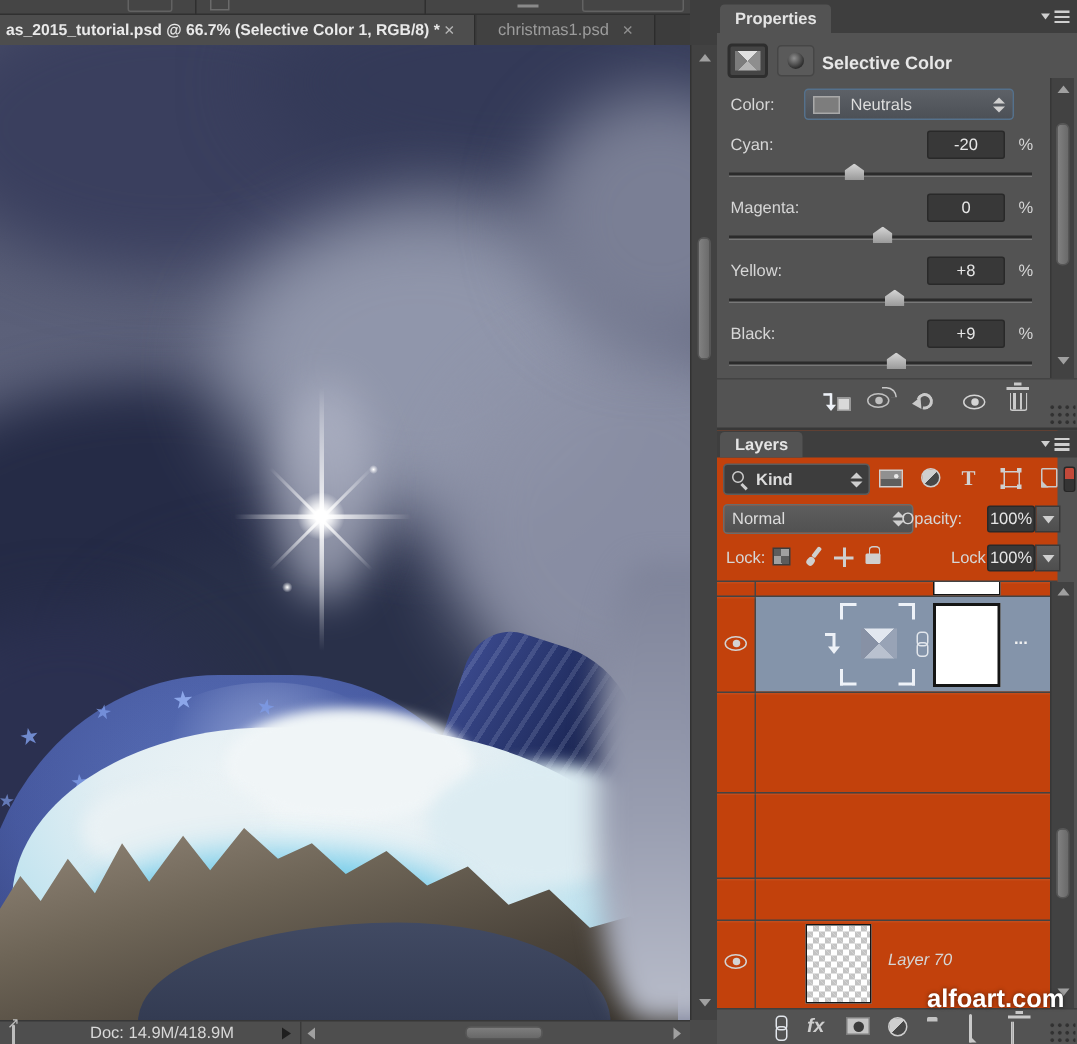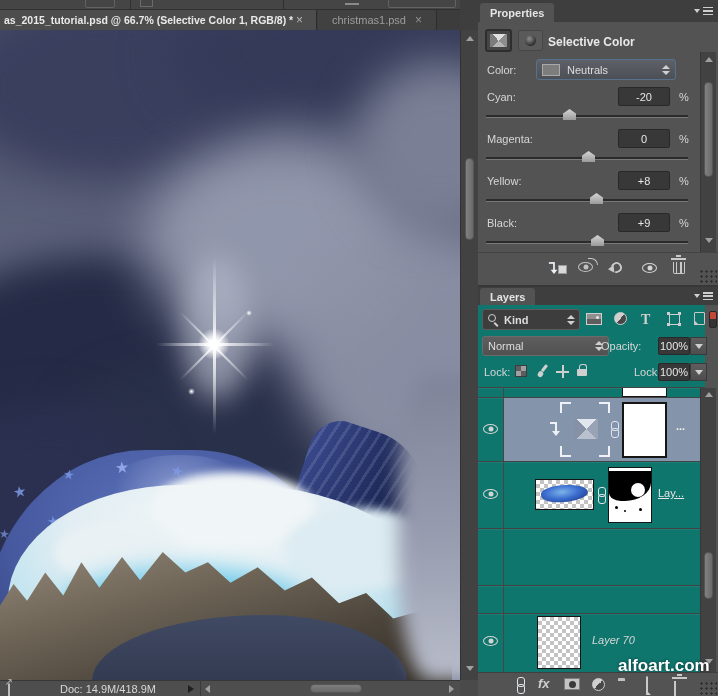--- a/index.html
+++ b/index.html
@@ -310,21 +310,21 @@
           </div>
         <div class="abs" style="left:195px;top:9px;">
             <span class="trash" style="display:block;"></span>
           </div>
         <div class="grip" style="right:1px;bottom:2px;"></div>
       </div>
     </div>
 
     <div class="abs" style="left:0;top:285px;width:240px;height:2px;background:#383838;"></div>
 
-    <div class="abs" style="left:0;top:287px;width:227px;height:409px;background:#0f766e;">
+    <div class="abs" style="left:0;top:287px;width:227px;height:409px;background:#c2410c;">
       <div class="abs" style="left:0;top:0;width:240px;height:18px;background:#3e3e3e;">
         <div class="panel-tab" style="left:2px;top:1px;height:17px;">
           <span style="font-weight:bold;">Layers</span>
         </div>
         <div class="pmenu" style="right:5px;top:4px;"></div>
       </div>
 
       <div class="dd" style="left:4px;top:22px;width:98px;height:21px;background:#3d3d3d;border:1px solid #5c5c5c;padding:0 4px;">
         <span class="mag" style="margin-right:4px;"></span>
         <span style="flex:1;font-weight:bold;">Kind</span>
@@ -397,37 +397,20 @@
               <i></i>
             </span>
           <div class="brk" style="left:82px;top:4px;width:50px;height:55px;"></div>
           <span class="bowtie abs" style="left:96px;top:21px;width:24px;height:20px;"></span>
           <span class="chain abs" style="left:132px;top:23px;transform:scale(.9);"></span>
           <div class="abs thumbbrd" style="left:144px;top:4px;width:45px;height:56px;background:#ffffff;border-width:2px;"></div>
           <span class="lbl" style="left:198px;top:22px;color:#f2f2f2;font-weight:bold;">...</span>
         </div>
         <div class="rowdiv" style="top:73px;"></div>
 
-        <div class="abs" style="left:0;top:74px;width:222px;height:66px;">
-          <div class="abs" style="left:5px;top:27px;">
-              <span class="eye" style="display:block;"></span>
-            </div>
-          <div class="abs checker thumbbrd" style="left:57px;top:17px;width:59px;height:31px;">
-            <span class="bagblob"></span>
-          </div>
-          <span class="chain abs" style="left:119px;top:25px;transform:scale(.9);"></span>
-          <div class="abs thumbbrd" style="left:130px;top:5px;width:44px;height:56px;background:#ffffff;overflow:hidden;">
-            <div class="abs" style="left:0;top:3px;width:100%;height:30px;background:#000;border-radius:0 0 62% 28%;"></div>
-            <div class="abs" style="left:22px;top:15px;width:14px;height:14px;border-radius:50%;background:#fff;"></div>
-            <div class="abs" style="left:6px;top:38px;width:3px;height:3px;background:#000;border-radius:50%;"></div>
-            <div class="abs" style="left:15px;top:42px;width:2px;height:2px;background:#000;border-radius:50%;"></div>
-            <div class="abs" style="left:30px;top:40px;width:3px;height:3px;background:#000;border-radius:50%;"></div>
-          </div>
-          <span class="lbl" style="left:180px;top:25px;text-decoration:underline;color:#e6e6e6;">Lay...</span>
-        </div>
         <div class="rowdiv" style="top:140px;"></div>
 
         <div class="rowdiv" style="top:197px;"></div>
 
         <div class="rowdiv" style="top:225px;"></div>
 
         <div class="abs" style="left:0;top:226px;width:222px;height:58px;font-style:italic;">
           <div class="abs" style="left:5px;top:22px;">
               <span class="eye" style="display:block;"></span>
             </div>

